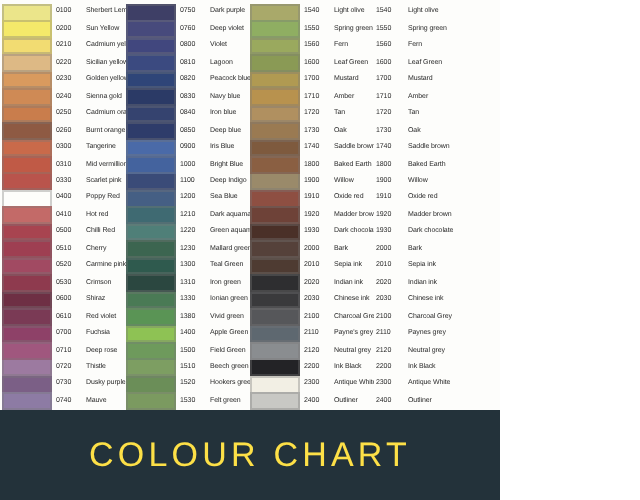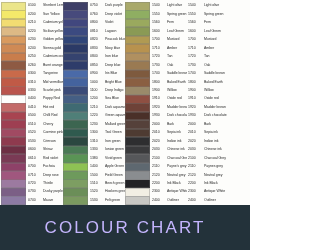--- a/index.html
+++ b/index.html
@@ -65,21 +65,21 @@
   #banner {
     position: absolute;
     left: 0; top: 205px;
     width: 250px; height: 45px;
     background: #23323a;
     display: flex;
     align-items: center;
     justify-content: center;
   }
   #banner-title {
-    color: #c4b5fd;
+    color: #fde047;
     font-size: 17px;
     letter-spacing: 2.1px;
     font-weight: 300;
     font-family: "Liberation Sans", sans-serif;
   }
 </style>
 </head>
 <body>
 
 <div id="chart-sheet" style="background: rgb(253, 253, 251);">

